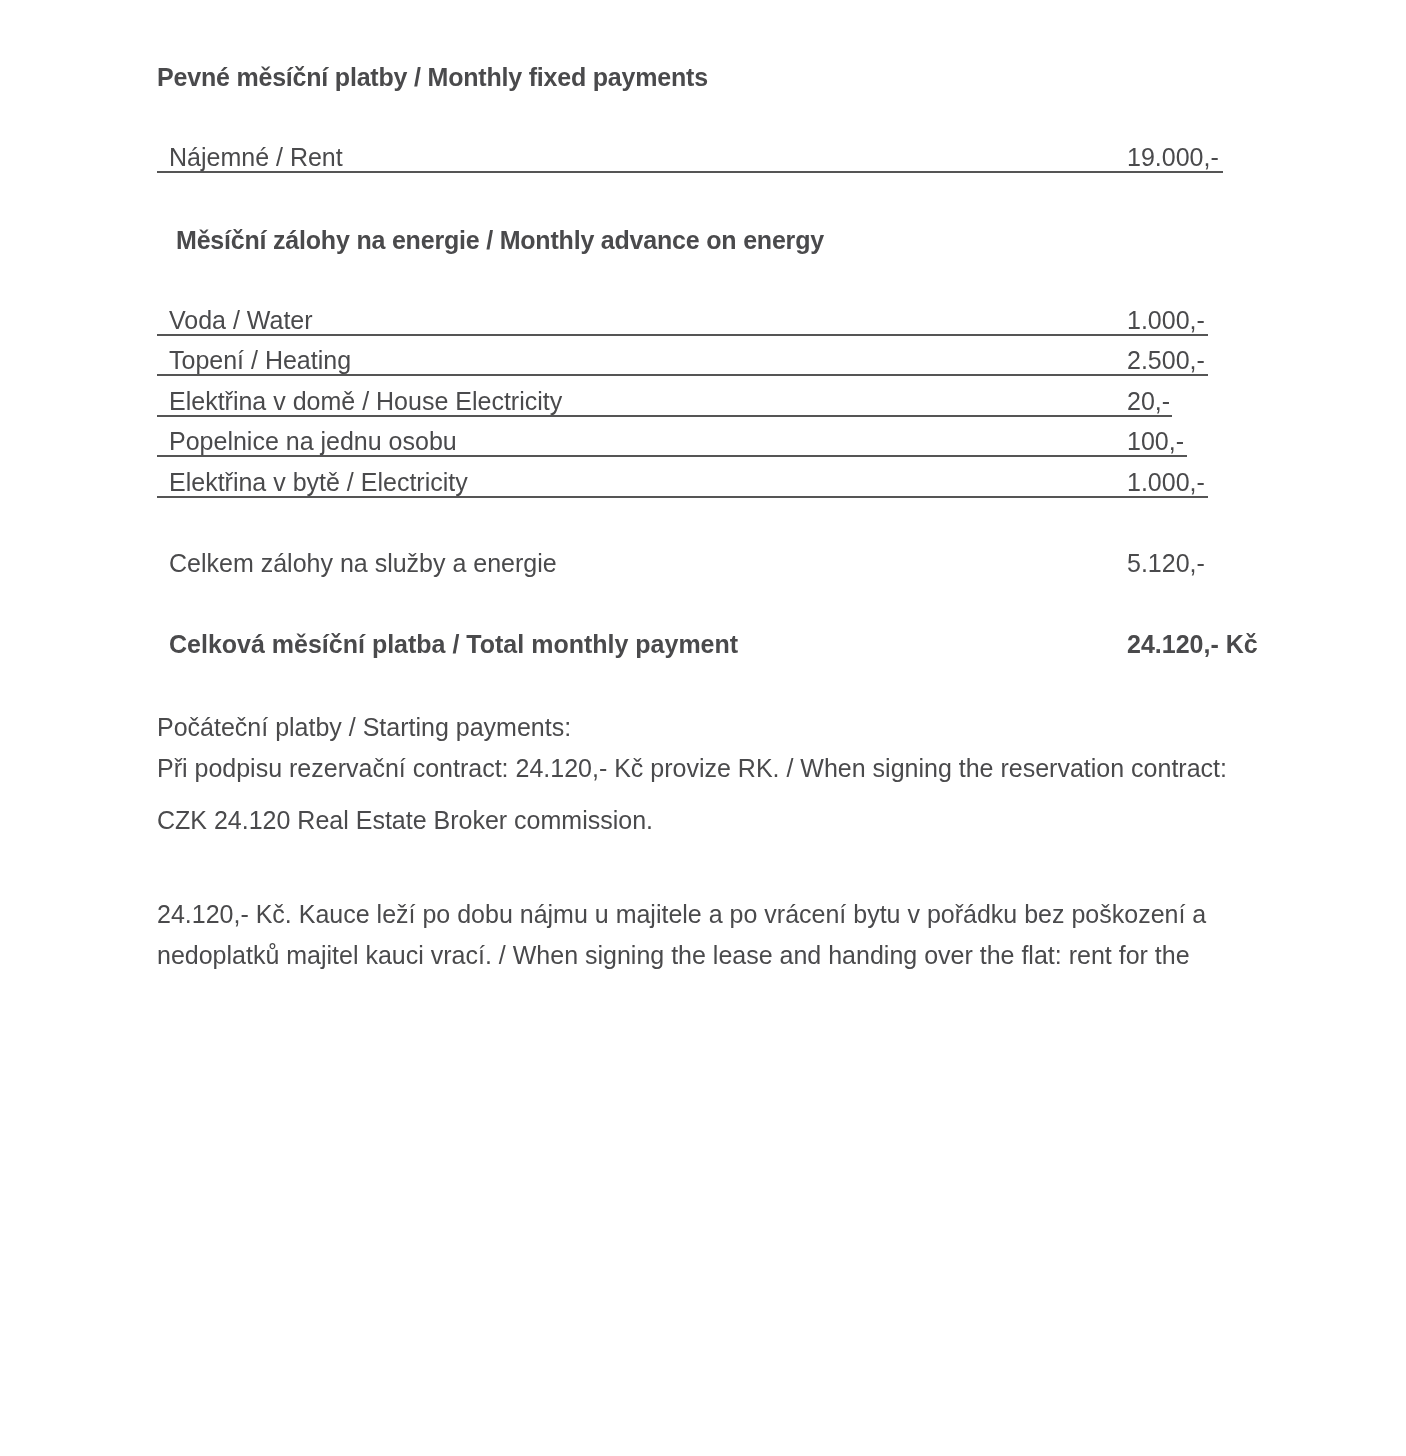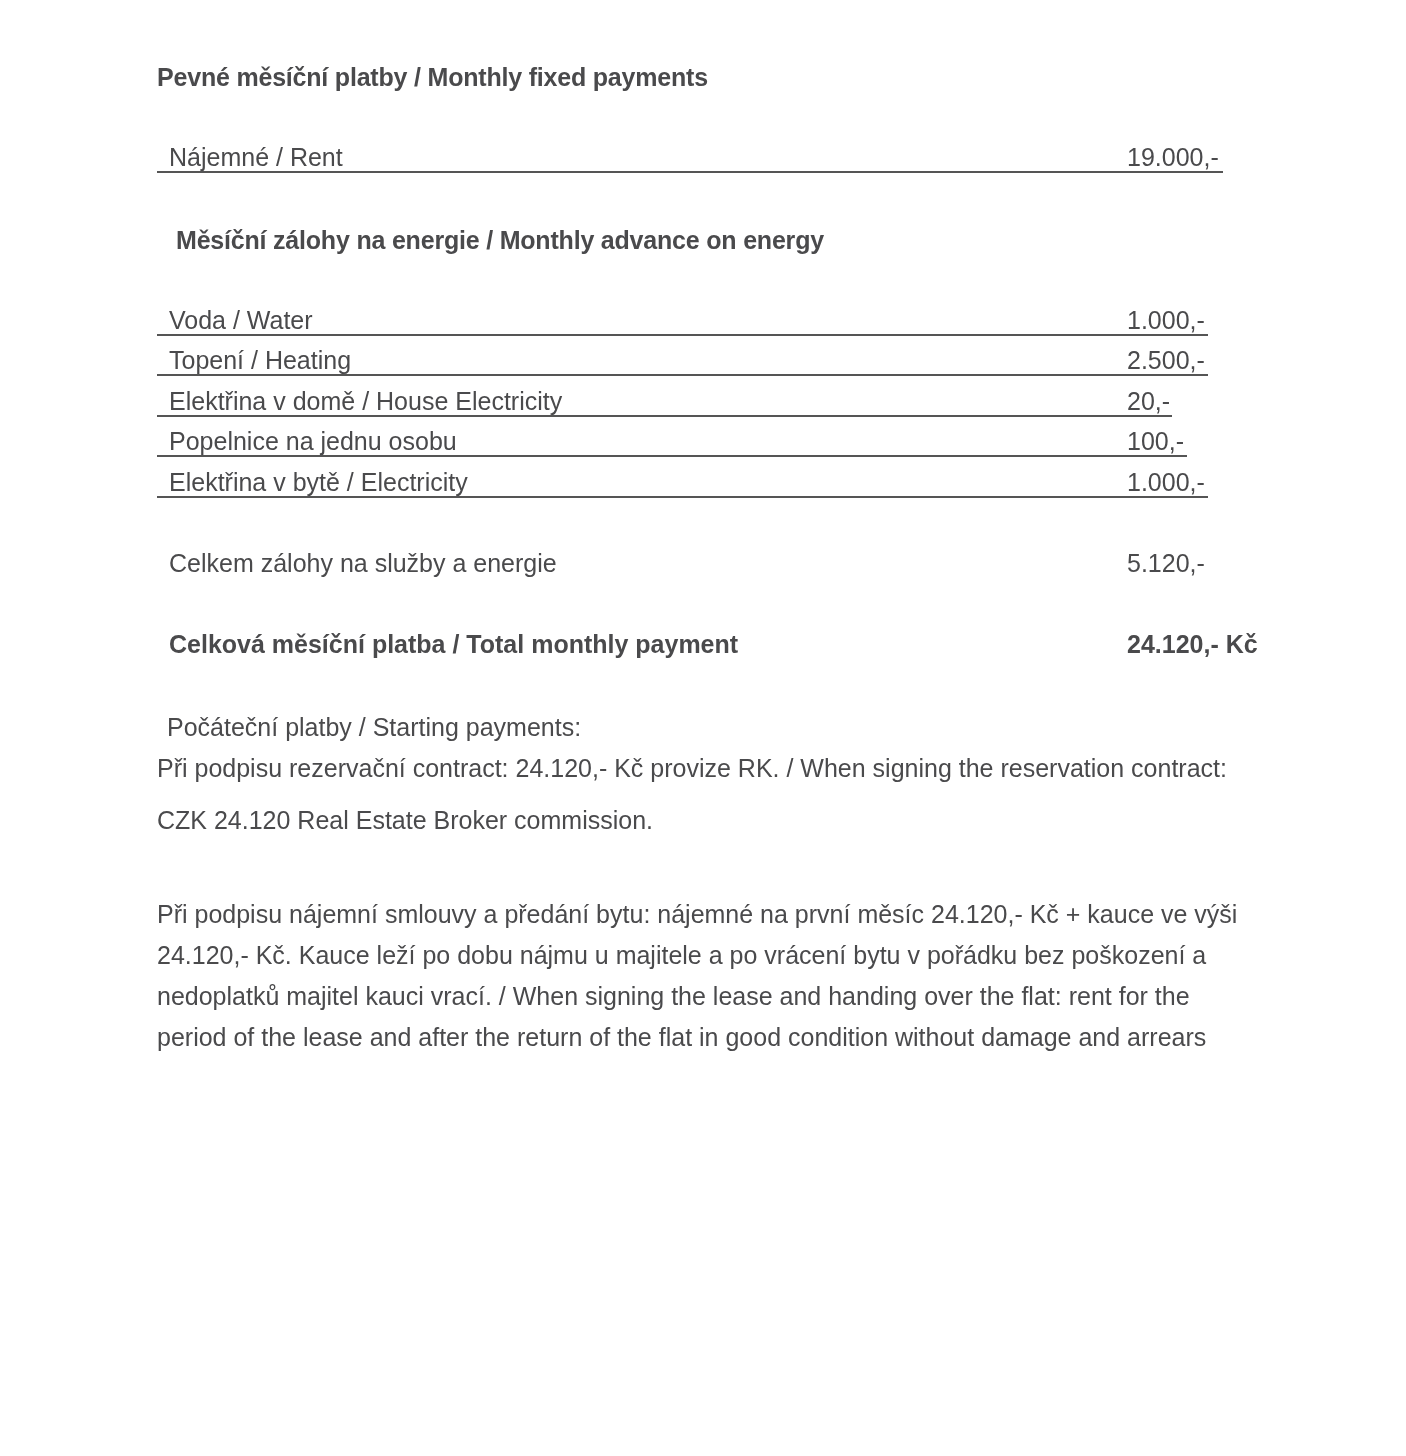--- a/index.html
+++ b/index.html
@@ -61,22 +61,20 @@
 <div class="row" style="top:549px;">
   <span class="label">Celkem zálohy na služby a energie</span>
   <span class="value">5.120,-</span>
 </div>
 
 <div class="row bold" style="top:630px;">
   <span class="label">Celková měsíční platba / Total monthly payment</span>
   <span class="value">24.120,- Kč</span>
 </div>
 
-<div class="abs text" style="left:157px; top:707px;margin-left:10px;">Počáteční platby / Starting payments:</div>
+<div class="abs text" style="left:157px; top:707px;">Počáteční platby / Starting payments:</div>
 <div class="abs text" style="left:157px; top:748px;">Při podpisu rezervační contract: 24.120,- Kč provize RK. / When signing the reservation contract:</div>
 <div class="abs text" style="left:157px; top:800px;">CZK 24.120 Real Estate Broker commission.</div>
 
 <div class="para" style="top:894px;">
-  <span>Při podpisu nájemní smlouvy a předání bytu: nájemné na první měsíc 24.120,- Kč + kauce ve výši</span>
   <span>24.120,- Kč. Kauce leží po dobu nájmu u majitele a po vrácení bytu v pořádku bez poškození a</span>
   <span>nedoplatků majitel kauci vrací. / When signing the lease and handing over the flat: rent for the</span>
-  <span>period of the lease and after the return of the flat in good condition without damage and arrears</span>
 </div>
 
 </body></html>

